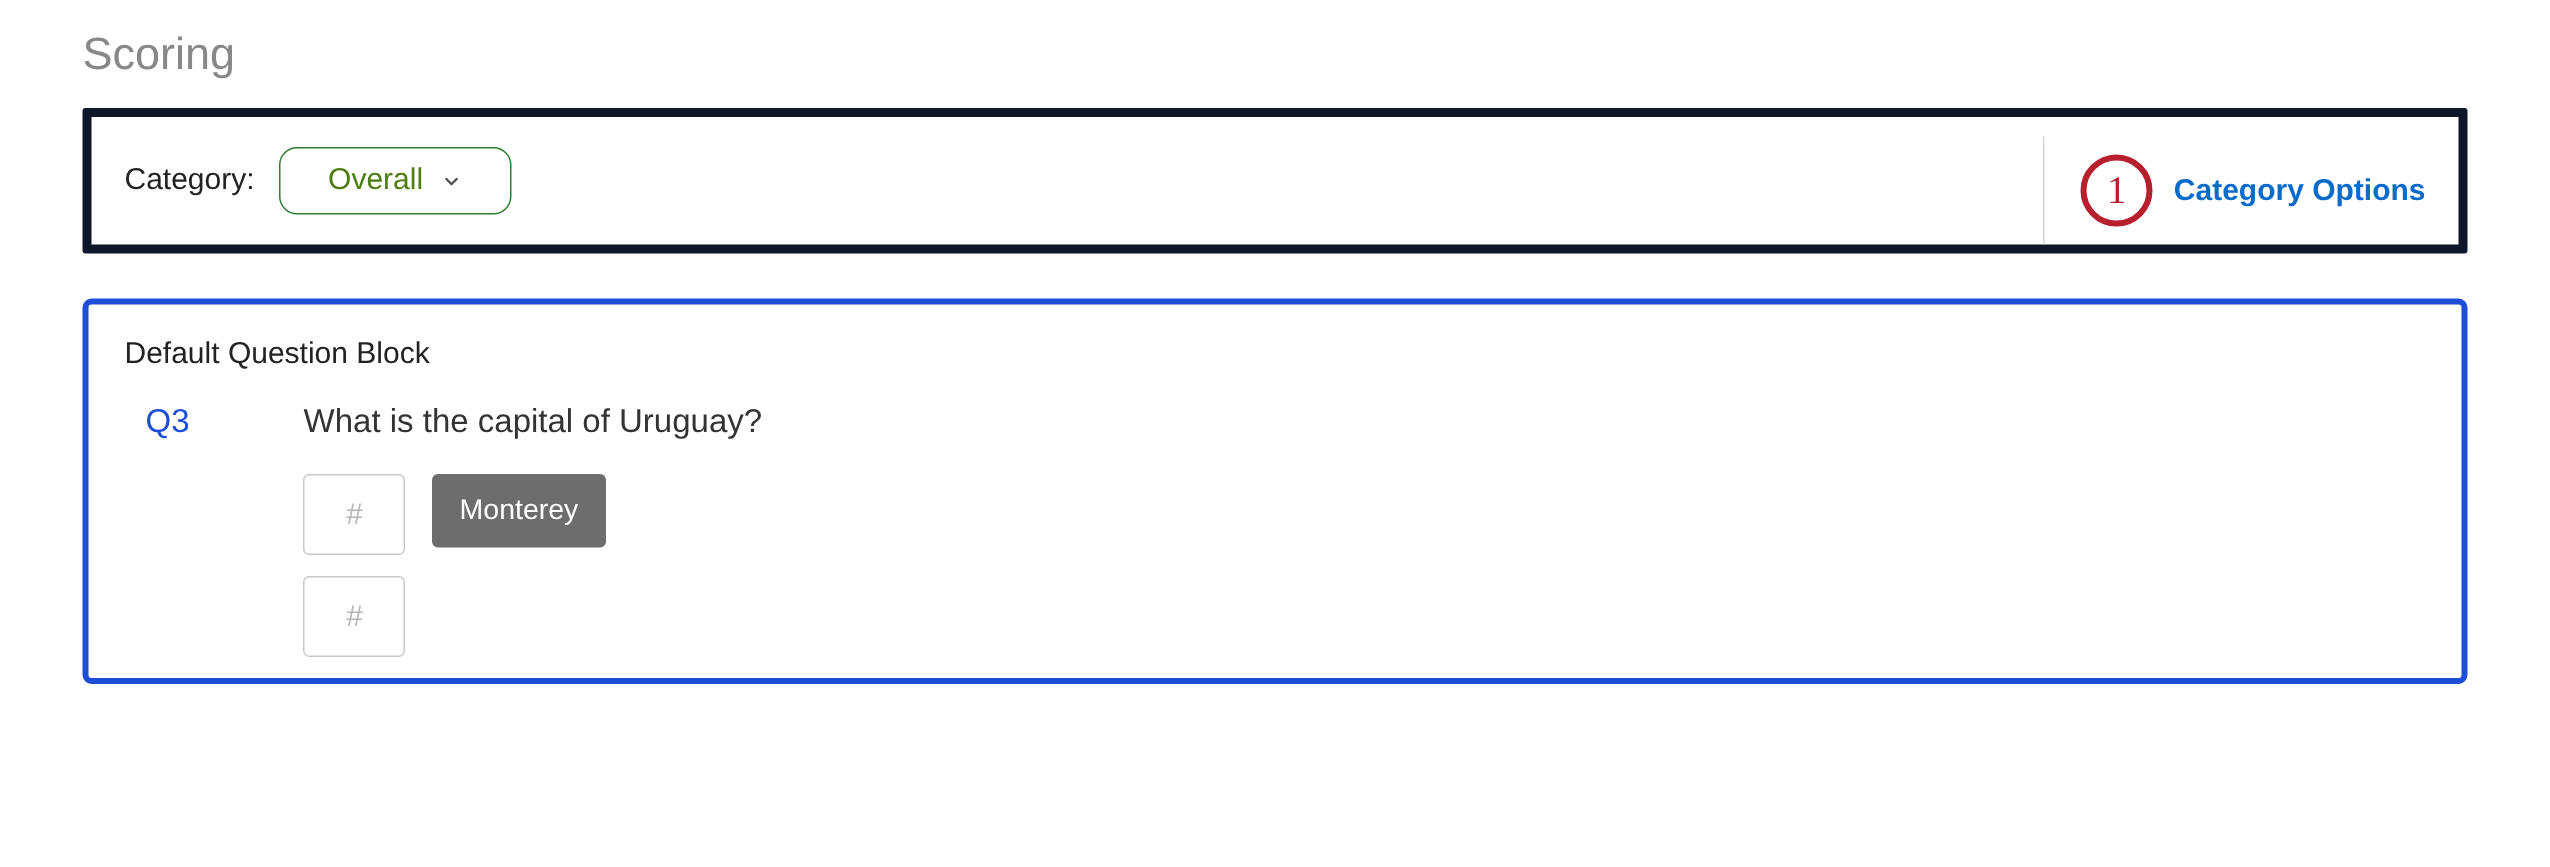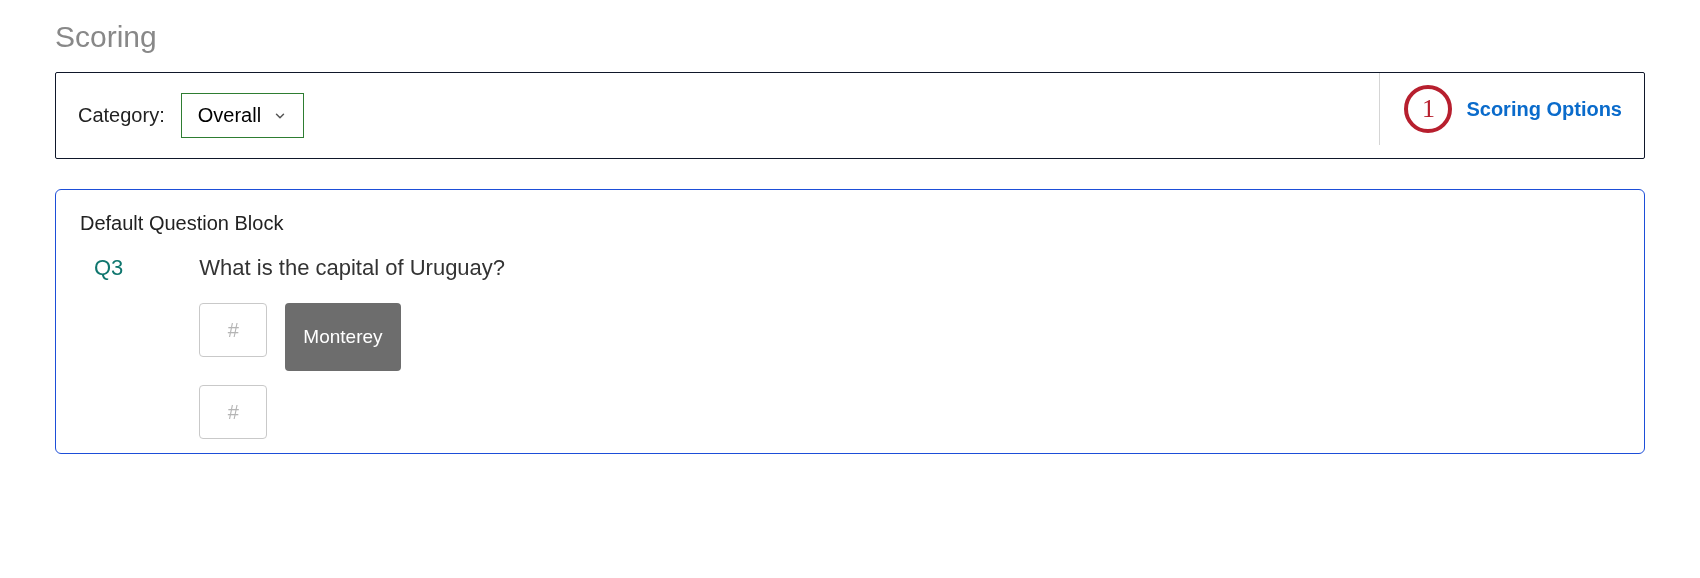--- a/index.html
+++ b/index.html
@@ -16,46 +16,46 @@
   .page {
     padding: 20px 55px 0 55px;
   }
   .page-title {
     font-size: 30px;
     font-weight: 400;
     color: #888;
     margin: 0 0 18px 0;
   }
   .category-bar {
-    border: 1px solid #0f172a;
+    border: 6px solid #0f172a;
     border-radius: 2px;
     display: flex;
-    align-items: flex-start;
+    align-items: flex-end;
     justify-content: space-between;
     padding: 20px 22px;
     margin-bottom: 30px;
   }
   .cat-left {
     display: flex;
     align-items: center;
     gap: 16px;
   }
   .cat-label {
     font-size: 20px;
     color: #222;
   }
   .cat-select {
     border: 1.5px solid #2e7d32;
-    border-radius: 0;
-    padding: 10px 16px;
+    border-radius: 12px;
+    padding: 10px 32px;
     display: flex;
     align-items: center;
     gap: 12px;
     font-size: 20px;
-    color: #000000;
+    color: #4d7c0f;
     cursor: pointer;
     background: #fff;
   }
   .cat-select svg { display:block; }
   .cat-right {
     display: flex;
     align-items: center;
     gap: 10px;
     position: relative;
     padding-left: 24px;
@@ -78,38 +78,38 @@
     background: #fff;
     margin-right: 4px;
   }
   .scoring-options {
     font-size: 20px;
     font-weight: 700;
     color: #0a6bcb;
     cursor: pointer;
   }
   .block {
-    border: 1px solid #1d4ed8;
+    border: 4px solid #1d4ed8;
     border-radius: 6px;
     padding: 22px 24px 0 24px;
   }
   .block-title {
     font-size: 20px;
     color: #222;
     margin-bottom: 20px;
   }
   .question-row {
     display: flex;
     align-items: flex-start;
     gap: 44px;
     margin-left: 14px;
   }
   .q-id {
     font-size: 22px;
-    color: #0f766e;
+    color: #1d4ed8;
     padding-top: 0;
   }
   .q-body {
     flex: 1;
     margin-left: 32px;
   }
   .q-text {
     font-size: 22px;
     color: #333;
     margin: 0 0 22px 0;
@@ -146,21 +146,21 @@
   }
   .score-input::placeholder { color: #b5b5b5; }
   .answer-chip {
     background: #6d6d6d;
     color: #fff;
     border-radius: 4px;
     padding: 0 18px;
     font-size: 19px;
     display: flex;
     align-items: center;
-    height: 68px;
+    height: 49px;
     cursor: pointer;
   }
 </style>
 </head>
 <body>
 
 <div class="page">
 
   <h1 class="page-title">Scoring</h1>
 
@@ -171,21 +171,21 @@
         <span>Overall</span>
         <span>
           <svg width="14" height="14" viewBox="0 0 24 24" fill="none" stroke="#555" stroke-width="2.5" stroke-linecap="round" stroke-linejoin="round">
               <polyline points="6 9 12 15 18 9"></polyline>
             </svg>
         </span>
       </div>
     </div>
     <div class="cat-right">
       <div class="callout">1</div>
-      <span class="scoring-options">Scoring Options</span>
+      <span class="scoring-options">Category Options</span>
     </div>
   </div>
 
   <div class="block">
     <div class="block-title">Default Question Block</div>
 
     <div class="question-row">
       <div class="q-id">Q3</div>
       <div class="q-body">
         <div class="q-text">What is the capital of Uruguay?</div>

